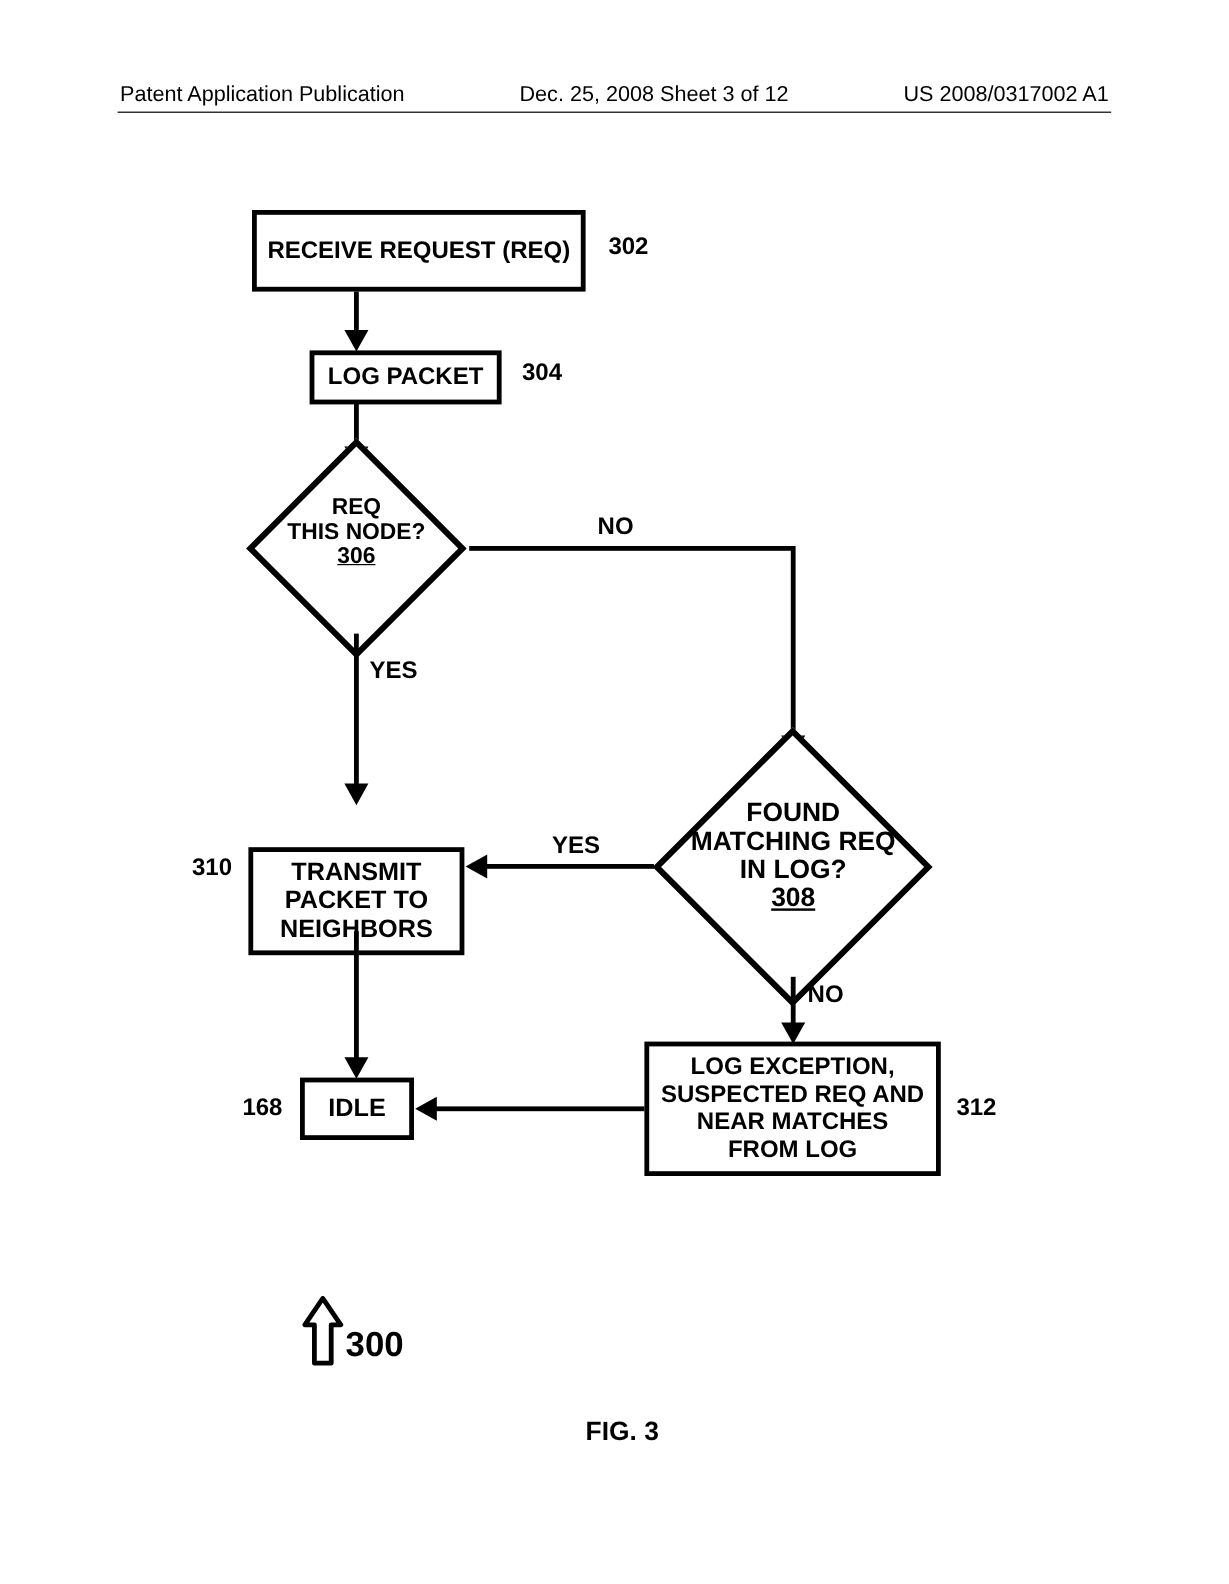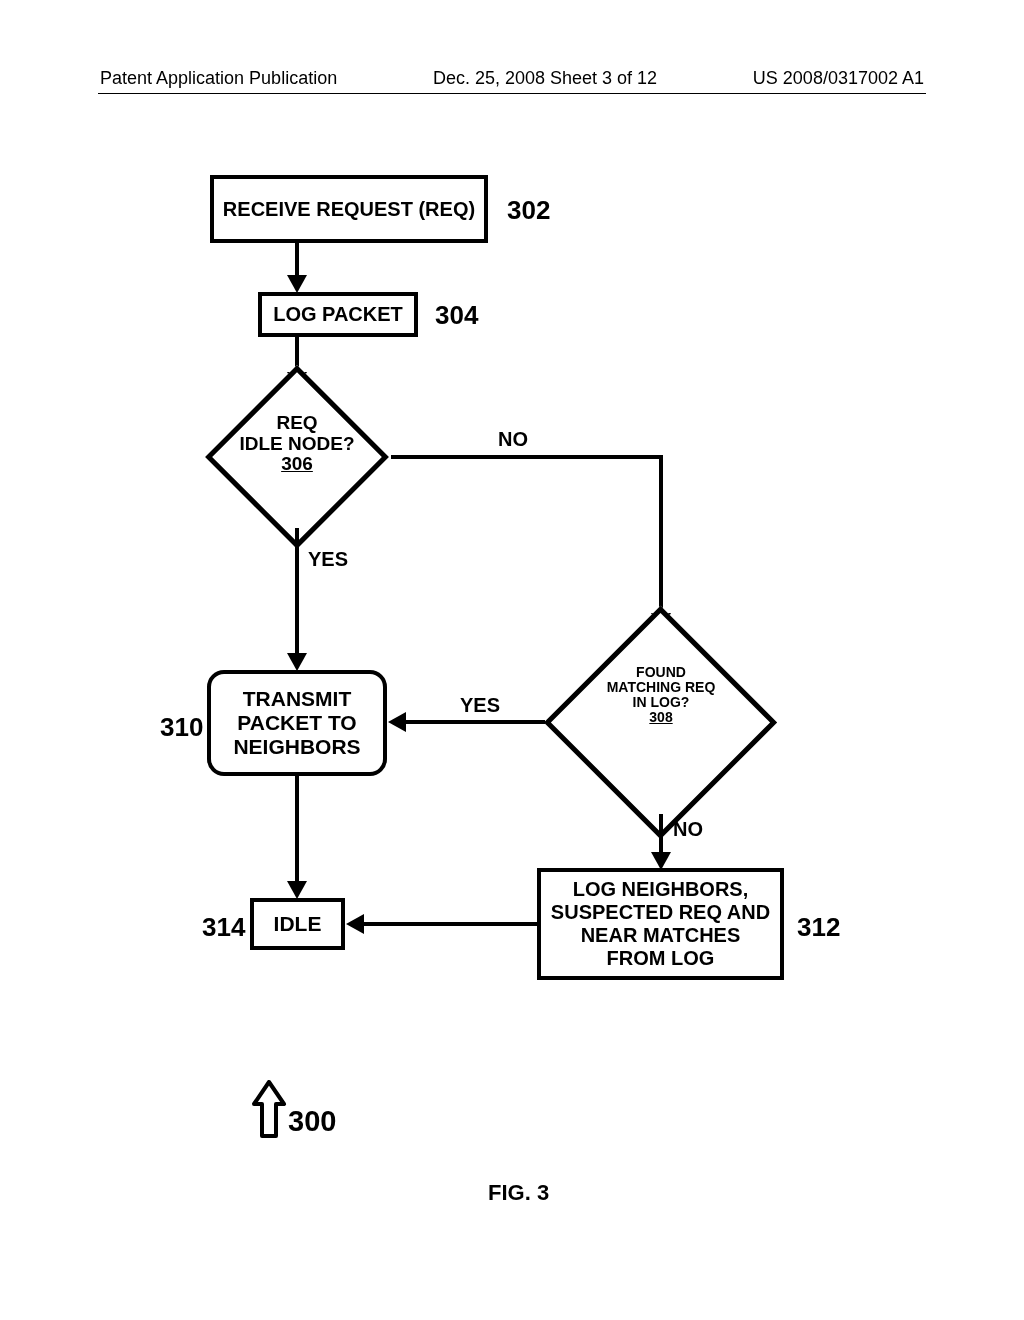--- a/index.html
+++ b/index.html
@@ -32,47 +32,47 @@
     position: absolute;
     border: 4px solid #000;
     font-weight: bold;
     display: flex; flex-direction: column;
     align-items: center; justify-content: center;
     text-align: center;
     line-height: 1.15;
   }
   .box-302 { left: 210px; top: 175px; width: 278px; height: 68px; font-size: 20px; }
   .box-304 { left: 258px; top: 292px; width: 160px; height: 45px; font-size: 20px; }
-  .box-310 { left: 207px; top: 670px; width: 180px; height: 106px; font-size: 21px; border-radius: 17px; }
+  .box-310 { left: 207px; top: 706px; width: 180px; height: 90px; font-size: 21px; }
   .box-312 { left: 537px; top: 868px; width: 247px; height: 112px; font-size: 20px; }
   .box-314 { left: 250px; top: 898px; width: 95px; height: 52px; font-size: 21px; }
 
   .diamond {
     position: absolute;
     border: 4px solid #000;
     transform: rotate(45deg);
     background: #fff;
   }
   .d-306 { left: 232px; top: 392px; width: 130px; height: 130px; border-width: 5px; }
   .d-308 { left: 578px; top: 640px; width: 165px; height: 165px; border-width: 5px; }
 
   .diamond-label {
     position: absolute;
     font-weight: bold;
     text-align: center;
     line-height: 1.08;
   }
   .dl-306 { left: 225px; top: 413px; width: 144px; font-size: 19px; }
-  .dl-308 { left: 572px; top: 665px; width: 178px; font-size: 14px; }
+  .dl-308 { left: 572px; top: 665px; width: 178px; font-size: 22px; }
   .underline { text-decoration: underline; }
 
   .reflabel {
     position: absolute;
     font-weight: bold;
-    font-size: 26px;
+    font-size: 20px;
   }
 
   .arrow-v {
     position: absolute; width: 0; border-left: 4px solid #000;
   }
   .arrow-h {
     position: absolute; height: 0; border-top: 4px solid #000;
   }
   .arrowhead-down {
     position: absolute; width: 0; height: 0;
@@ -129,21 +129,21 @@
     <div>LOG PACKET</div>
   </div>
   <div class="reflabel" style="left:435px; top:300px;">304</div>
 
   <div class="arrow-v" style="left:295px; top:334px; height:40px;"></div>
   <div class="arrowhead-down" style="left:287px; top:372px;"></div>
 
   <div class="diamond d-306"></div>
   <div class="diamond-label dl-306">
     <div>REQ</div>
-    <div>IDLE NODE?</div>
+    <div>THIS NODE?</div>
     <div class="underline">306</div>
   </div>
 
   <div class="arrow-h" style="left:391px; top:455px; width:270px;"></div>
   <div class="yesno" style="left:498px; top:428px;">NO</div>
   <div class="arrow-v" style="left:659px; top:455px; height:160px;"></div>
   <div class="arrowhead-down" style="left:651px; top:613px;"></div>
 
   <div class="yesno" style="left:308px; top:548px;">YES</div>
   <div class="arrow-v" style="left:295px; top:528px; height:128px;"></div>
@@ -169,34 +169,34 @@
     <div>TRANSMIT</div>
     <div>PACKET TO</div>
     <div>NEIGHBORS</div>
   </div>
   <div class="reflabel" style="left:160px; top:712px;">310</div>
 
   <div class="arrow-v" style="left:295px; top:776px; height:108px;"></div>
   <div class="arrowhead-down" style="left:287px; top:881px;"></div>
 
   <div class="box box-312">
-    <div>LOG NEIGHBORS,</div>
+    <div>LOG EXCEPTION,</div>
     <div>SUSPECTED REQ AND</div>
     <div>NEAR MATCHES</div>
     <div>FROM LOG</div>
   </div>
   <div class="reflabel" style="left:797px; top:912px;">312</div>
 
   <div class="arrow-h" style="left:362px; top:922px; width:175px;"></div>
   <div class="arrowhead-left" style="left:346px; top:914px;"></div>
 
   <div class="box box-314">
     <div>IDLE</div>
   </div>
-  <div class="reflabel" style="left:202px; top:912px;">314</div>
+  <div class="reflabel" style="left:202px; top:912px;">168</div>
 
   <div class="figarrow">
     <svg width="38" height="60" viewBox="0 0 38 60">
       <path d="M19 2 L34 24 L26 24 L26 56 L12 56 L12 24 L4 24 Z" fill="#fff" stroke="#000" stroke-width="4" stroke-linejoin="round"></path>
     </svg>
   </div>
   <div class="figlabel">300</div>
 
   <div class="figcaption">FIG. 3</div>
 

